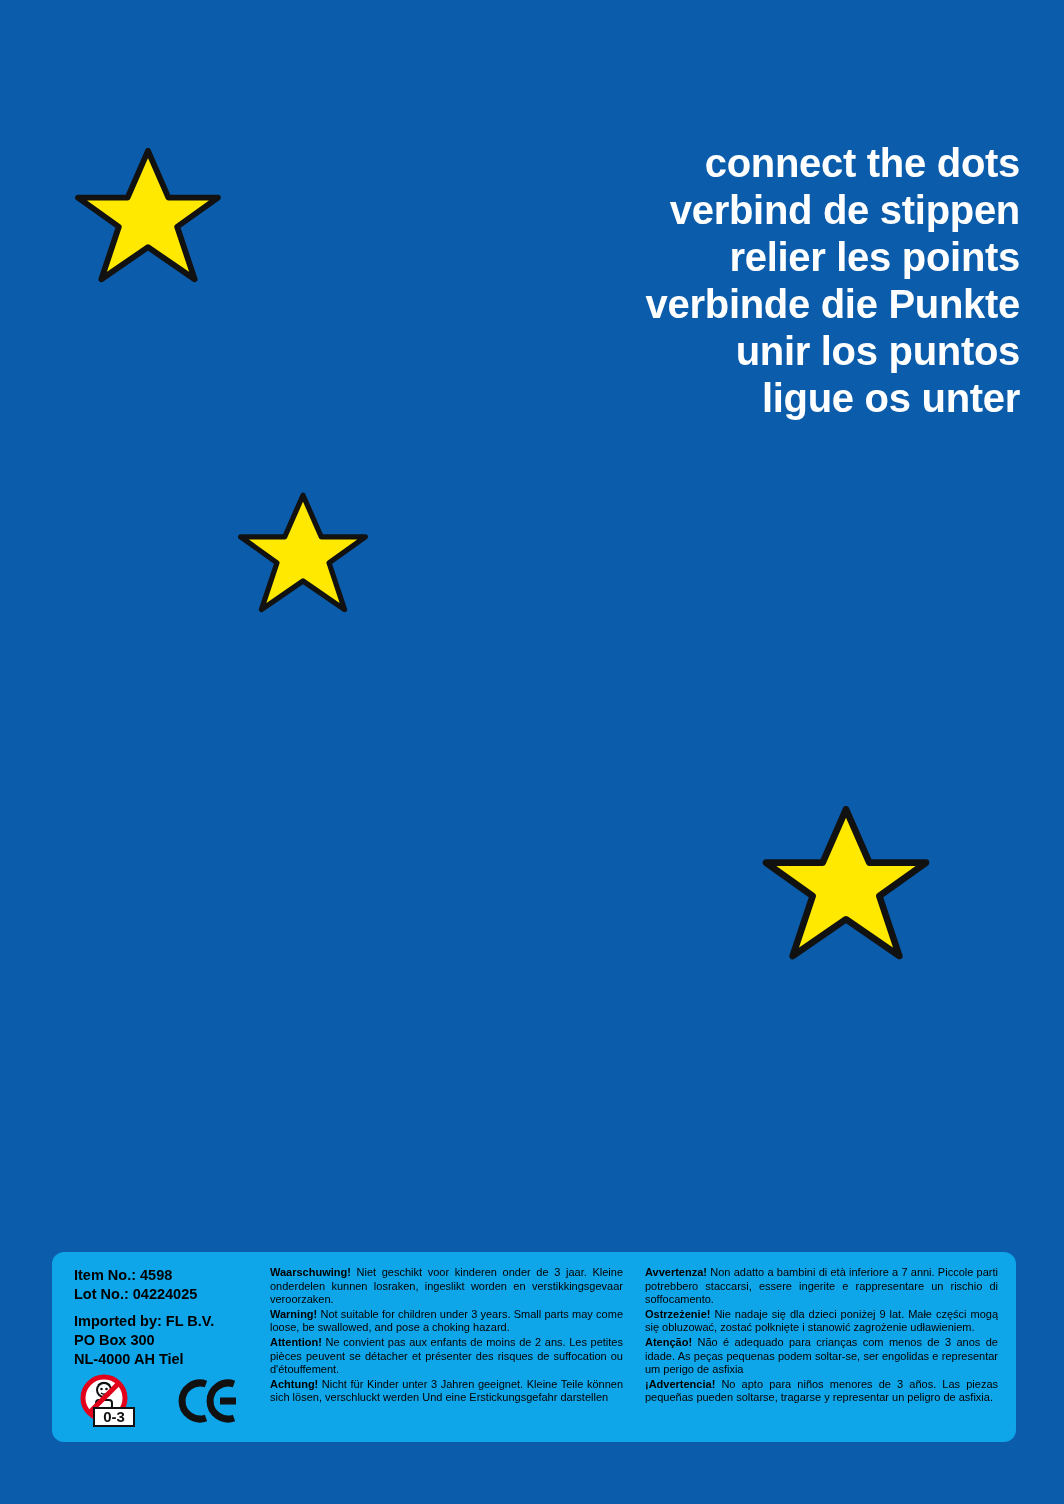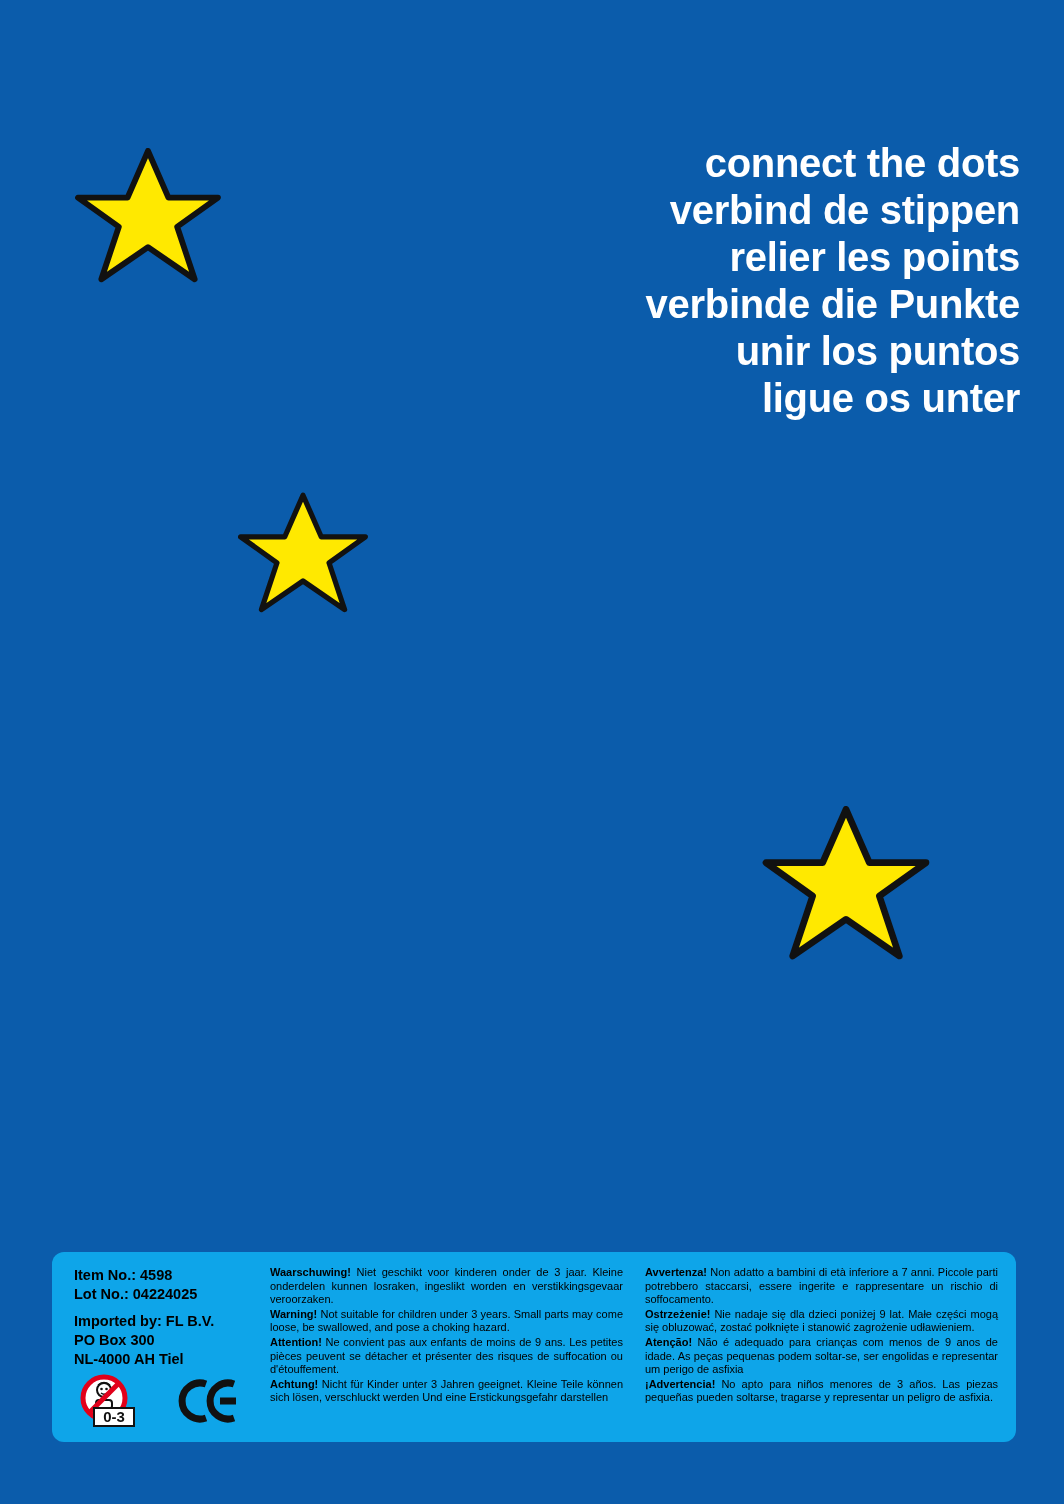--- a/index.html
+++ b/index.html
@@ -190,25 +190,25 @@
             <path d="M58 6 A18 18 0 1 0 58 40" fill="none" stroke="#111111" stroke-width="7"></path>
             <rect x="44" y="19.5" width="16" height="7" fill="#111111"></rect>
           </svg>
         </div>
       </div>
     </div>
 
     <div class="info-col middle">
       <p><b>Waarschuwing!</b><span> Niet geschikt voor kinderen onder de 3 jaar. Kleine onderdelen kunnen losraken, ingeslikt worden en verstikkingsgevaar veroorzaken.</span></p>
       <p><b>Warning!</b><span> Not suitable for children under 3 years. Small parts may come loose, be swallowed, and pose a choking hazard.</span></p>
-      <p><b>Attention!</b><span> Ne convient pas aux enfants de moins de 9 ans. Les petites pièces peuvent se détacher et présenter des risques de suffocation ou d'étouffement.</span></p>
+      <p><b>Attention!</b><span> Ne convient pas aux enfants de moins de 2 ans. Les petites pièces peuvent se détacher et présenter des risques de suffocation ou d'étouffement.</span></p>
       <p><b>Achtung!</b><span> Nicht für Kinder unter 3 Jahren geeignet. Kleine Teile können sich lösen, verschluckt werden Und eine Erstickungsgefahr darstellen</span></p>
     </div>
 
     <div class="info-col right">
       <p><b>Avvertenza!</b><span> Non adatto a bambini di età inferiore a 7 anni. Piccole parti potrebbero staccarsi, essere ingerite e rappresentare un rischio di soffocamento.</span></p>
       <p><b>Ostrzeżenie!</b><span> Nie nadaje się dla dzieci poniżej 9 lat. Małe części mogą się obluzować, zostać połknięte i stanowić zagrożenie udławieniem.</span></p>
-      <p><b>Atenção!</b><span> Não é adequado para crianças com menos de 9 anos de idade. As peças pequenas podem soltar-se, ser engolidas e representar um perigo de asfixia</span></p>
+      <p><b>Atenção!</b><span> Não é adequado para crianças com menos de 3 anos de idade. As peças pequenas podem soltar-se, ser engolidas e representar um perigo de asfixia</span></p>
       <p><b>¡Advertencia!</b><span> No apto para niños menores de 3 años. Las piezas pequeñas pueden soltarse, tragarse y representar un peligro de asfixia.</span></p>
     </div>
 
   </div>
 </div>
 
 </body></html>

